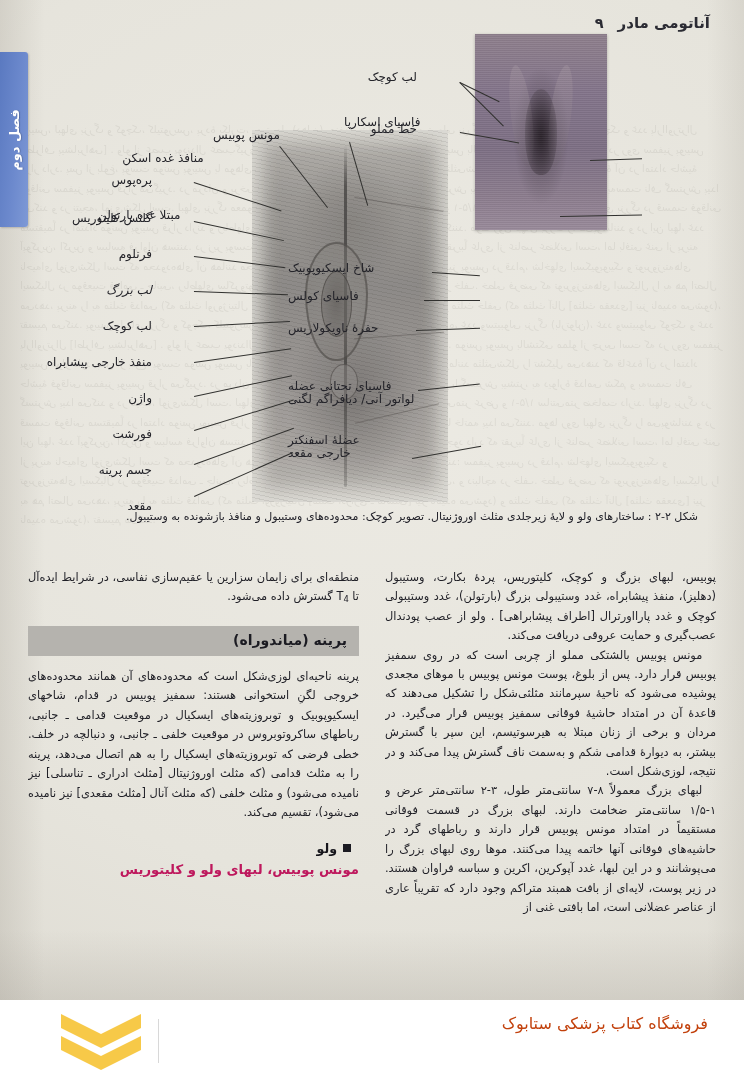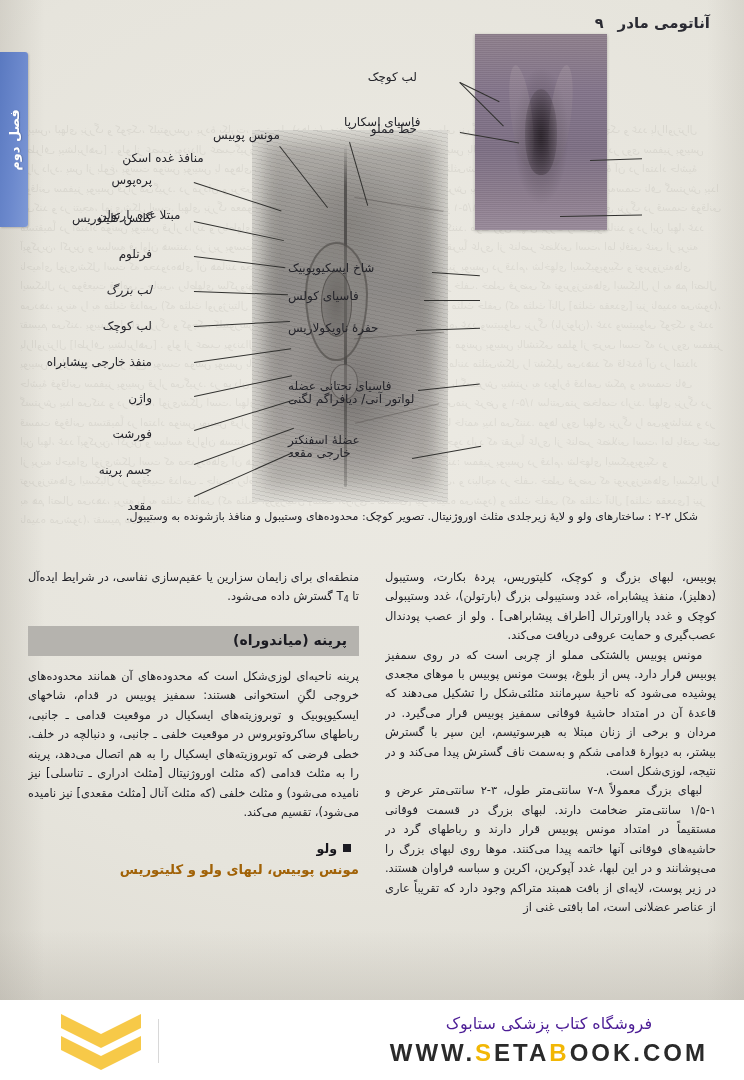--- a/index.html
+++ b/index.html
@@ -282,21 +282,21 @@
     width: 8px;
     height: 8px;
     background: #1b1b22;
     margin-left: 6px;
     vertical-align: 1px;
   }
   .sub-head2 {
     font-size: 13.2px;
     font-weight: bold;
     margin: 1px 0 3px 0;
-    color: #a16207;
+    color: #be185d;
   }
   .sub {
     font-size: .74em;
     vertical-align: -.22em;
   }
 
   
   #footer {
     position: absolute;
     left: 0; right: 0; bottom: 0;
@@ -342,21 +342,21 @@
     display: block;
   }
   #footer-right {
     position: absolute;
     right: 36px;
     top: 14px;
     text-align: center;
   }
   #footer-right .fa-line {
     font-size: 16px;
-    color: #4c1d95;
+    color: #c2410c;
     margin-bottom: 6px;
   }
   #footer-right .url-line {
     font-size: 24px;
     font-weight: bold;
     letter-spacing: 3px;
     color: #2a2a2a;
     font-family: "Liberation Sans", sans-serif;
   }
   #footer-right .url-line .hl { color: #f2b705; }
@@ -494,17 +494,16 @@
     <div id="footer-logo">
       <div class="divider"></div>
       <svg class="chevmark" width="86" height="58" viewBox="0 0 86 58">
         <polygon points="3,2 43,22 83,2 83,16 43,36 3,16" fill="#f7c948"></polygon>
         <polygon points="3,24 43,44 83,24 83,38 43,58 3,38" fill="#f7c948"></polygon>
       </svg>
     </div>
 
     <div id="footer-right">
       <div class="fa-line">فروشگاه کتاب پزشکی ستابوک</div>
-      <div class="url-line">WWW.<span class="hl">S</span>ETA<span class="hl">B</span>OOK.COM</div>
     </div>
   </div>
 
 </div>
 
 </body></html>

